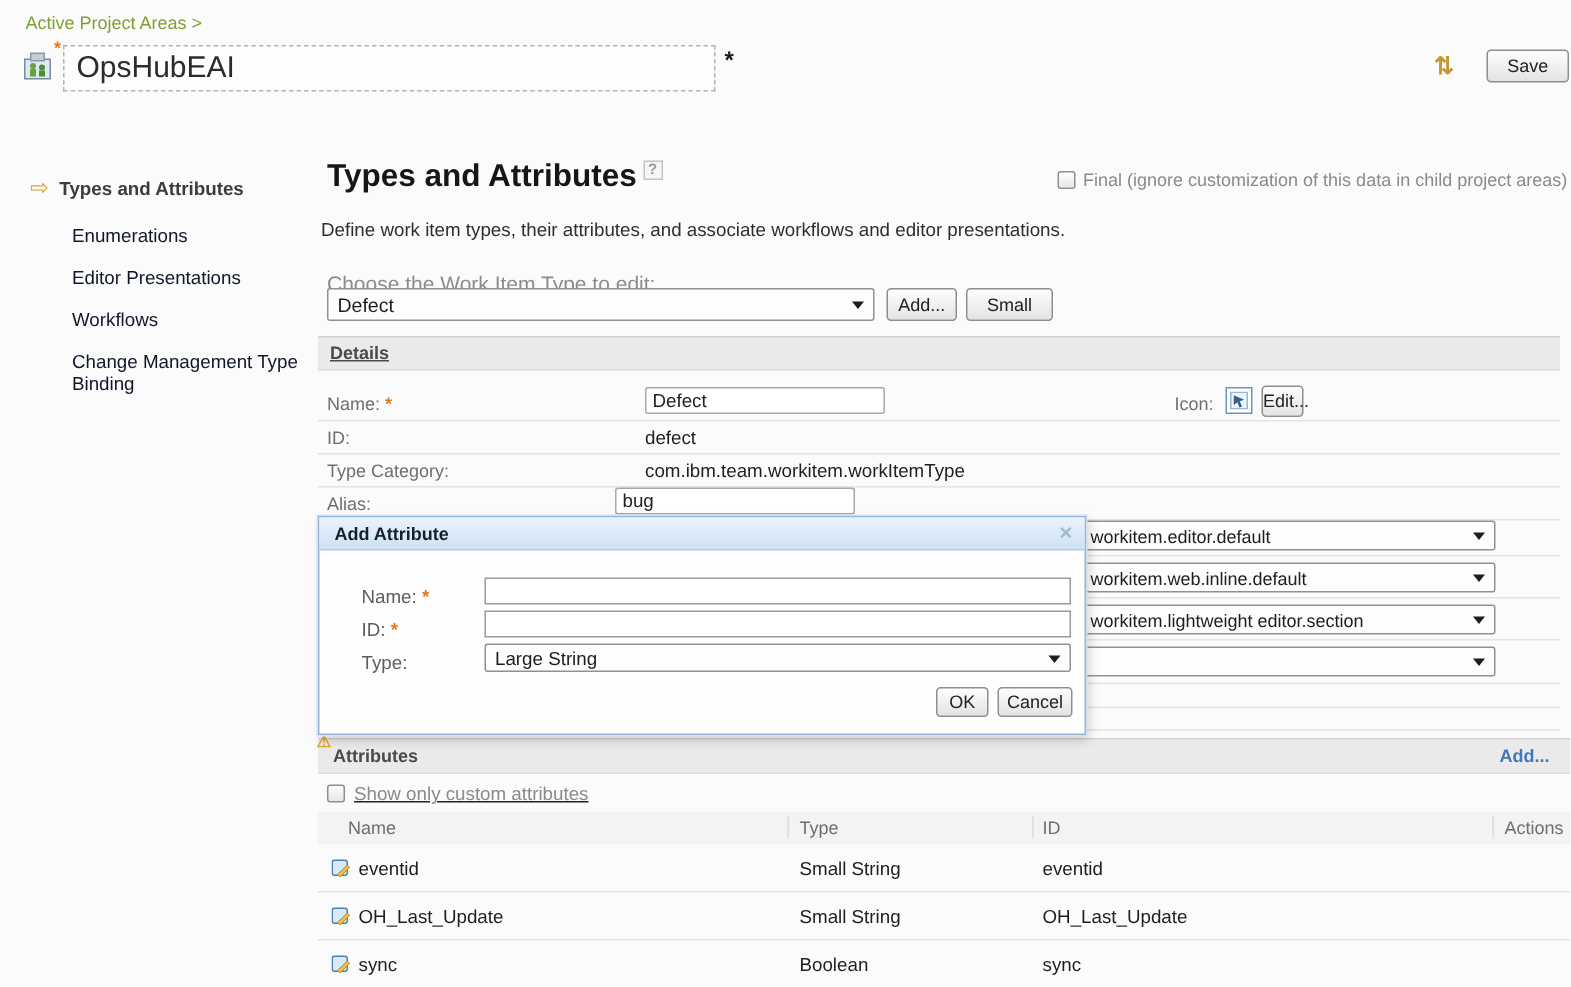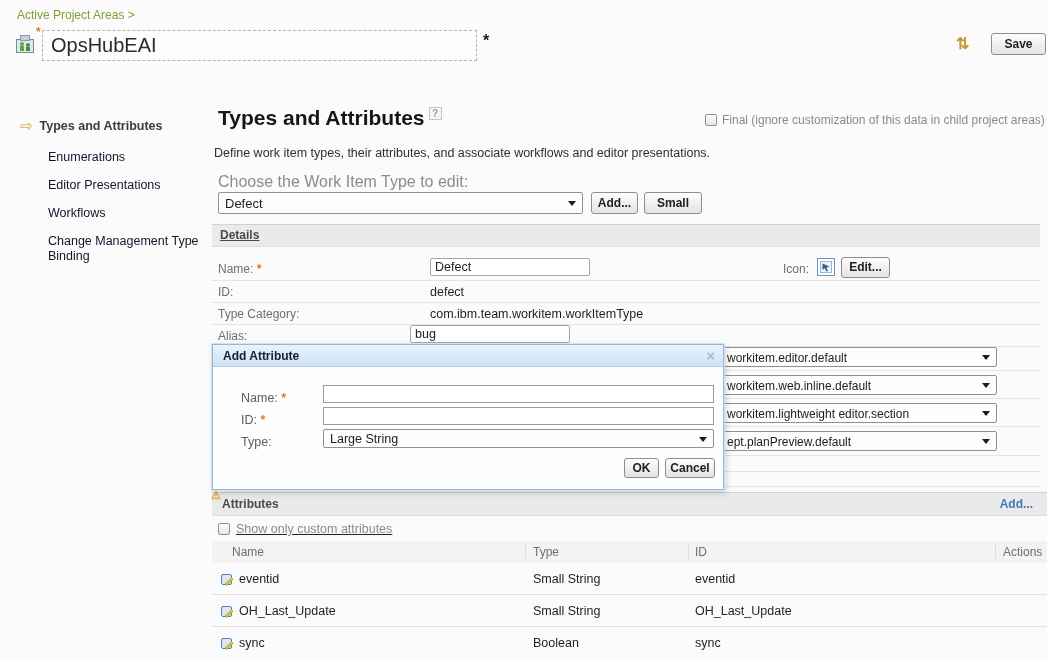--- a/index.html
+++ b/index.html
@@ -15,21 +15,21 @@
   .title-input {
     position:absolute; left:42px; top:30px; width:435px; height:31px;
     border:1px dashed #b3b3b3; background:#fdfdfd; font-family:"Liberation Sans",sans-serif;
     font-size:20px; color:#2b2b2b; padding:0 8px;
   }
   .dirty { position:absolute; left:483px; top:32px; font-size:16px; font-weight:bold; color:#1a1a1a; }
   .sync-icon { position:absolute; left:956px; top:34px; font-size:16px; font-weight:bold; color:#c49733; cursor:pointer; }
   .btn {
     position:absolute; border:1px solid #8e8e8e; border-radius:3px;
     background:linear-gradient(#fefefe,#e3e3e3); font-family:"Liberation Sans",sans-serif;
-    font-size:12px; color:#222; text-align:center; cursor:pointer;font-weight:bold;
+    font-size:12px; color:#222; text-align:center; cursor:pointer;
   }
   .save-btn { left:991px; top:33px; width:55px; height:22px; line-height:20px; }
   
   .tabbar {
     position:absolute; left:0; top:66px; width:1047px; height:25px;
     border-bottom:1px solid #c8c8c8; display:flex; align-items:flex-end; padding-left:28px;
   }
   .tab { font-size:13px; color:#4178be; margin-right:30px; padding-bottom:7px; cursor:pointer; white-space:nowrap; }
   .tab-active {
     font-size:13px; font-weight:bold; color:#111; background:#fbfbfb;
@@ -46,21 +46,21 @@
   .h1 { position:absolute; left:218px; top:106px; font-size:21px; font-weight:bold; color:#161616; }
   .help {
     display:inline-block; width:13px; height:13px; border:1px solid #c4c4c4; background:#f6f6f6;
     color:#9a9a9a; font-size:10px; font-weight:bold; text-align:center; line-height:12px;
     vertical-align:8px; margin-left:4px; cursor:pointer;
   }
   .final-row { position:absolute; left:705px; top:113px; display:flex; gap:5px; align-items:center; }
   .cb { width:12px; height:12px; border:1px solid #8f8f8f; border-radius:2px; background:linear-gradient(#fff,#e6e6e6); flex:none; cursor:pointer; }
   .gray-lbl { font-size:12px; color:#8a8a8a; }
   .desc { position:absolute; left:214px; top:146px; font-size:12.5px; color:#2e2e2e; }
-  .chooser-lbl { position:absolute; left:218px; top:173px; font-size:16px; color:#8c8c8c; }
+  .chooser-lbl { position:absolute; left:218px; top:181px; font-size:14px; color:#8c8c8c; }
   .combo { position:absolute; border:1px solid #919191; border-radius:2px; background:#fdfdfd; font-size:13px; color:#1d1d1d; cursor:pointer; }
   .combo .txt { display:block; padding:3px 20px 0 6px; white-space:nowrap; overflow:hidden; }
   .arr { position:absolute; right:6px; top:50%; margin-top:-2px; width:0; height:0; border-left:4px solid transparent; border-right:4px solid transparent; border-top:5px solid #1d1d1d; }
   .type-combo { left:218px; top:192px; width:365px; height:22px; }
   .add-btn { left:591px; top:192px; width:47px; height:22px; line-height:20px; }
   .remove-btn { left:644px; top:192px; width:58px; height:22px; line-height:20px; }
   
   .bar { position:absolute; background:#eaeaea; border-top:1px solid #d2d2d2; border-bottom:1px solid #dedede; font-size:12px; font-weight:bold; color:#4a4a4a; }
   .details-bar { left:212px; top:224px; width:828px; height:23px; line-height:21px; padding-left:8px;text-decoration:underline; }
   .attr-bar { left:212px; top:492px; width:835px; height:24px; line-height:22px; padding-left:10px; }
@@ -70,21 +70,21 @@
   .sep { position:absolute; left:212px; width:828px; height:1px; background:#e4e4e4; }
   .s280{top:280px}.s302{top:302px}.s324{top:324px}.s346{top:346px}
   .s370{top:370px}.s398{top:398px}.s426{top:426px}.s455{top:455px}.s471{top:471px}.s486{top:486px}
   .lbl { position:absolute; font-size:12px; color:#6f6f6f; }
   .val { position:absolute; font-size:12.5px; color:#1f1f1f; }
   .ast { color:#e07b1f; font-weight:bold; }
   .inp { position:absolute; border:1px solid #a8a8a8; border-radius:2px; background:#fff; font-family:"Liberation Sans",sans-serif; font-size:12.5px; color:#222; padding:1px 4px; }
   .name-lbl{left:218px;top:262px}.name-inp{left:430px;top:258px;width:160px;height:18px}
   .icon-lbl{left:783px;top:262px}
   .icon-box{position:absolute;left:817px;top:258px;width:18px;height:18px;border:1px solid #6f94b8;background:#fff;display:flex;align-items:center;justify-content:center;}
-  .edit-btn{left:841px;top:257px;width:49px;height:21px;line-height:19px}
+  .edit-btn{left:841px;top:257px;width:28px;height:21px;line-height:19px}
   .id-lbl{left:218px;top:285px}.id-val{left:430px;top:285px}
   .tc-lbl{left:218px;top:307px}.tc-val{left:430px;top:307px}
   .alias-lbl{left:218px;top:329px;border-bottom:1px dotted #9a9a9a;padding-bottom:1px}
   .alias-inp{left:410px;top:325px;width:160px;height:18px}
   
   .pres { left:640px; width:357px; height:20px; font-size:12px; }
   .pres .txt { padding-left:86px; }
   .p1{top:347px}.p2{top:375px}.p3{top:403px}.p4{top:431px}
   
   .filter-row { position:absolute; left:218px; top:522px; display:flex; gap:6px; align-items:center;text-decoration:underline; }
@@ -204,21 +204,20 @@
   </div>
   <div class="combo pres p2">
     <span class="txt">workitem.web.inline.default</span>
       <span class="arr"></span>
   </div>
   <div class="combo pres p3">
     <span class="txt">workitem.lightweight editor.section</span>
       <span class="arr"></span>
   </div>
   <div class="combo pres p4">
-    <span class="txt">ept.planPreview.default</span>
       <span class="arr"></span>
   </div>
 
   <div class="sep s370"></div>
   <div class="sep s398"></div>
   <div class="sep s426"></div>
   <div class="sep s455"></div>
   <div class="sep s471"></div>
   <div class="sep s486"></div>
 

